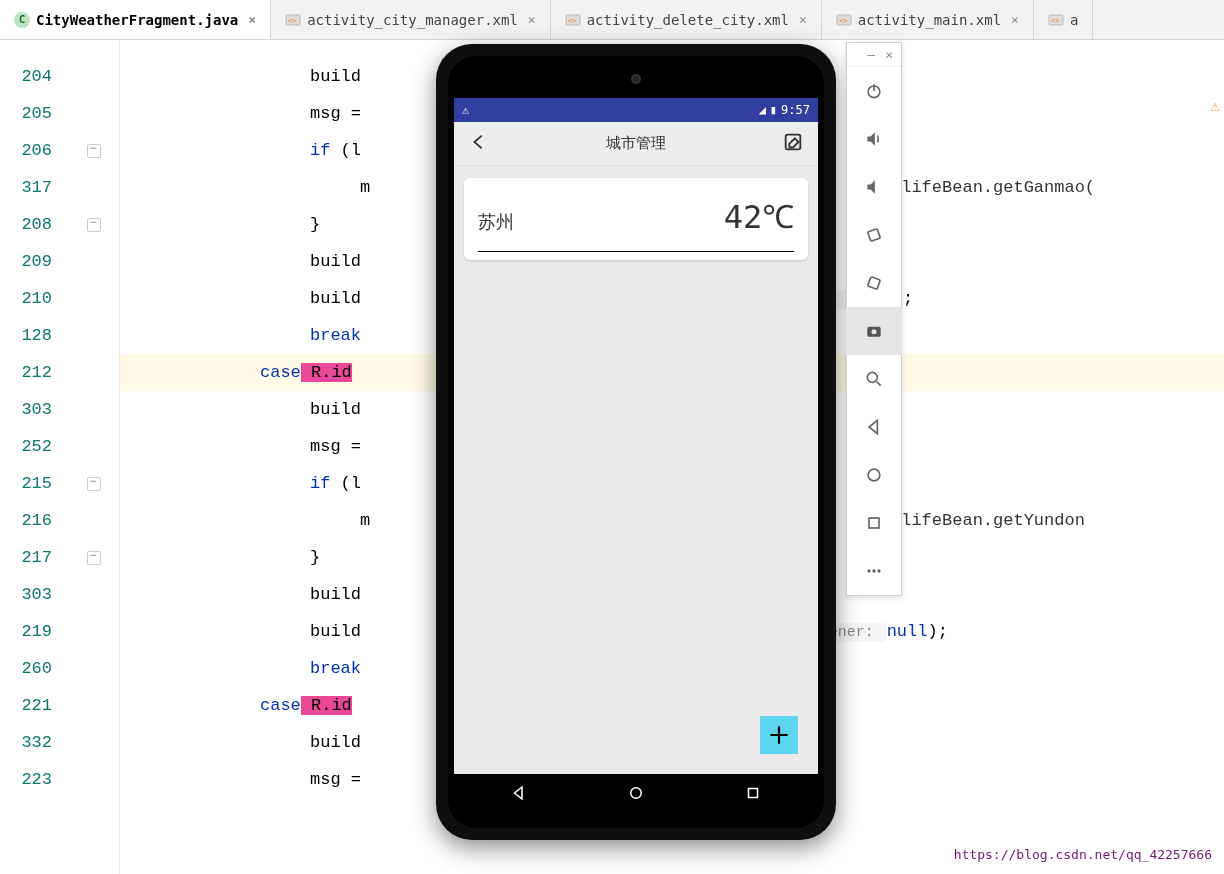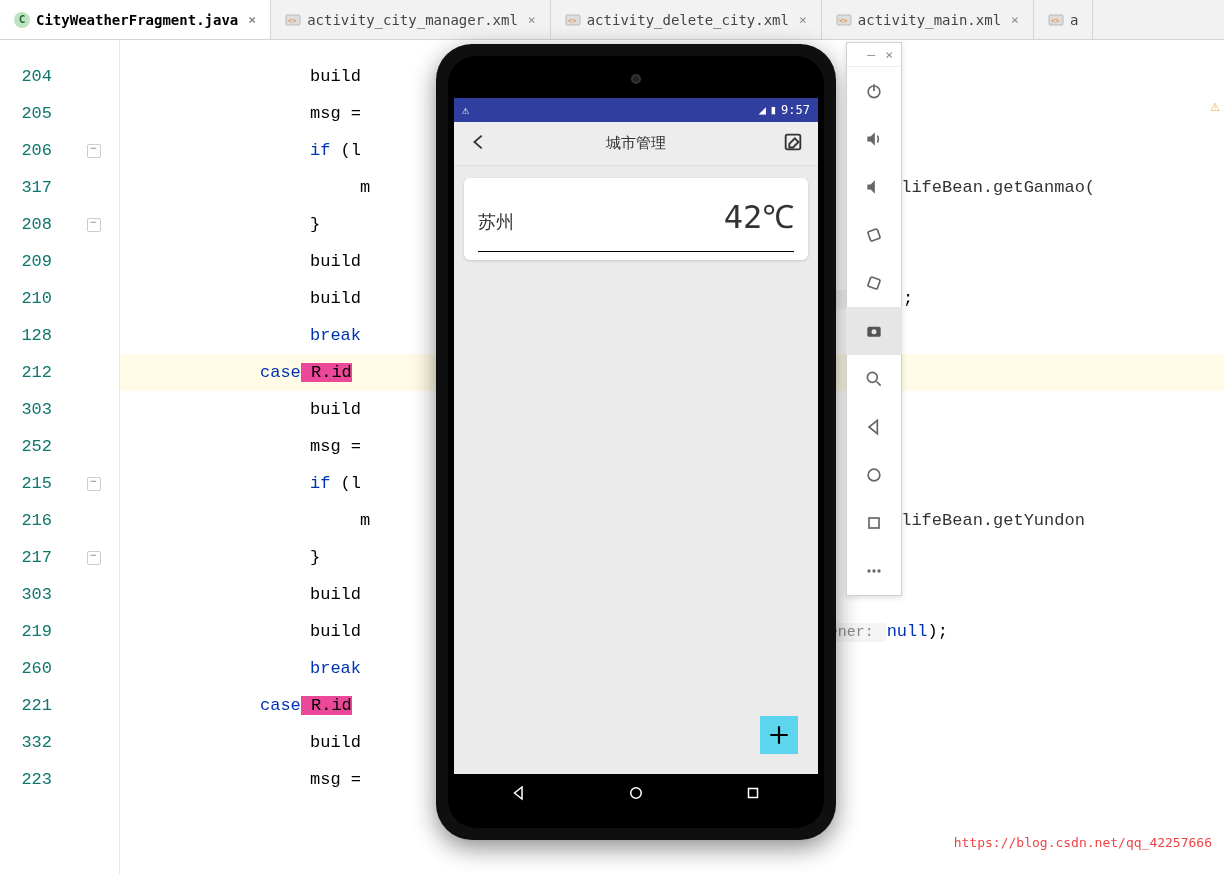--- a/index.html
+++ b/index.html
@@ -59,21 +59,21 @@
 .nav-bar svg { width: 18px; height: 18px; stroke: #fff; fill: none; }
 
 
 .emu-toolbar { position: absolute; top: -2px; left: 410px; width: 56px; background: #fff; border: 1px solid #d0d0d0; box-shadow: 0 2px 6px rgba(0,0,0,0.12); }
 .emu-titlebar { display: flex; justify-content: flex-end; gap: 10px; padding: 4px 8px; font-size: 13px; color: #888; border-bottom: 1px solid #eee; }
 .emu-buttons { display: flex; flex-direction: column; align-items: center; }
 .emu-btn { width: 56px; height: 48px; display: flex; align-items: center; justify-content: center; color: #666; cursor: pointer; }
 .emu-btn.active { background: #e6e6e6; }
 .emu-btn svg { width: 20px; height: 20px; }
 
-.watermark { position: absolute; right: 12px; bottom: 24px; color: #ef4444; font-size: 13px; z-index: 1; }
+.watermark { position: absolute; right: 12px; bottom: 12px; color: #701a75; font-size: 13px; z-index: 1; }
 .warn-tri { position: absolute; right: 4px; top: 56px; color: #f0ad4e; font-size: 16px; }
 </style>
 </head>
 <body>
 
 <div class="tabs">
   <div class="tab active">
     <span class="icon-c">C</span>
     <span>CityWeatherFragment.java</span>
     <span class="close">×</span>

